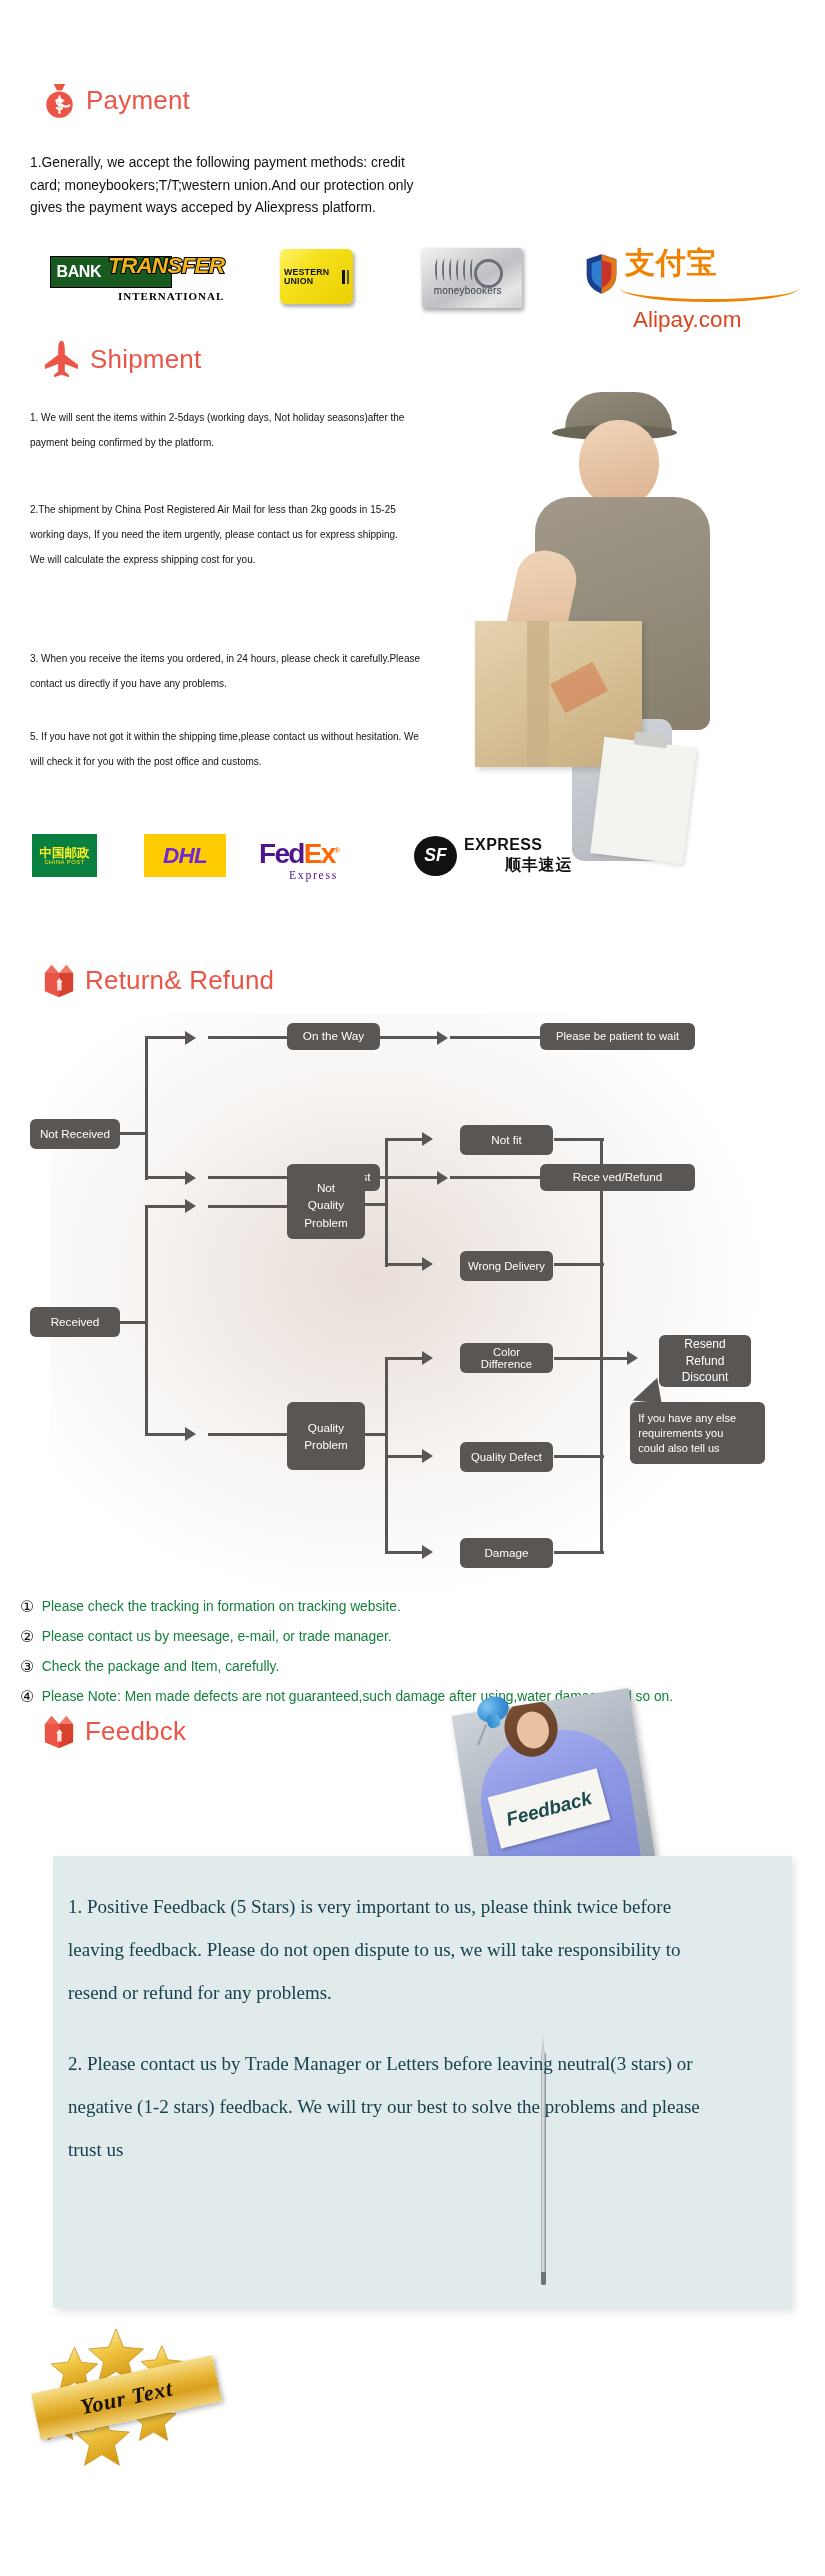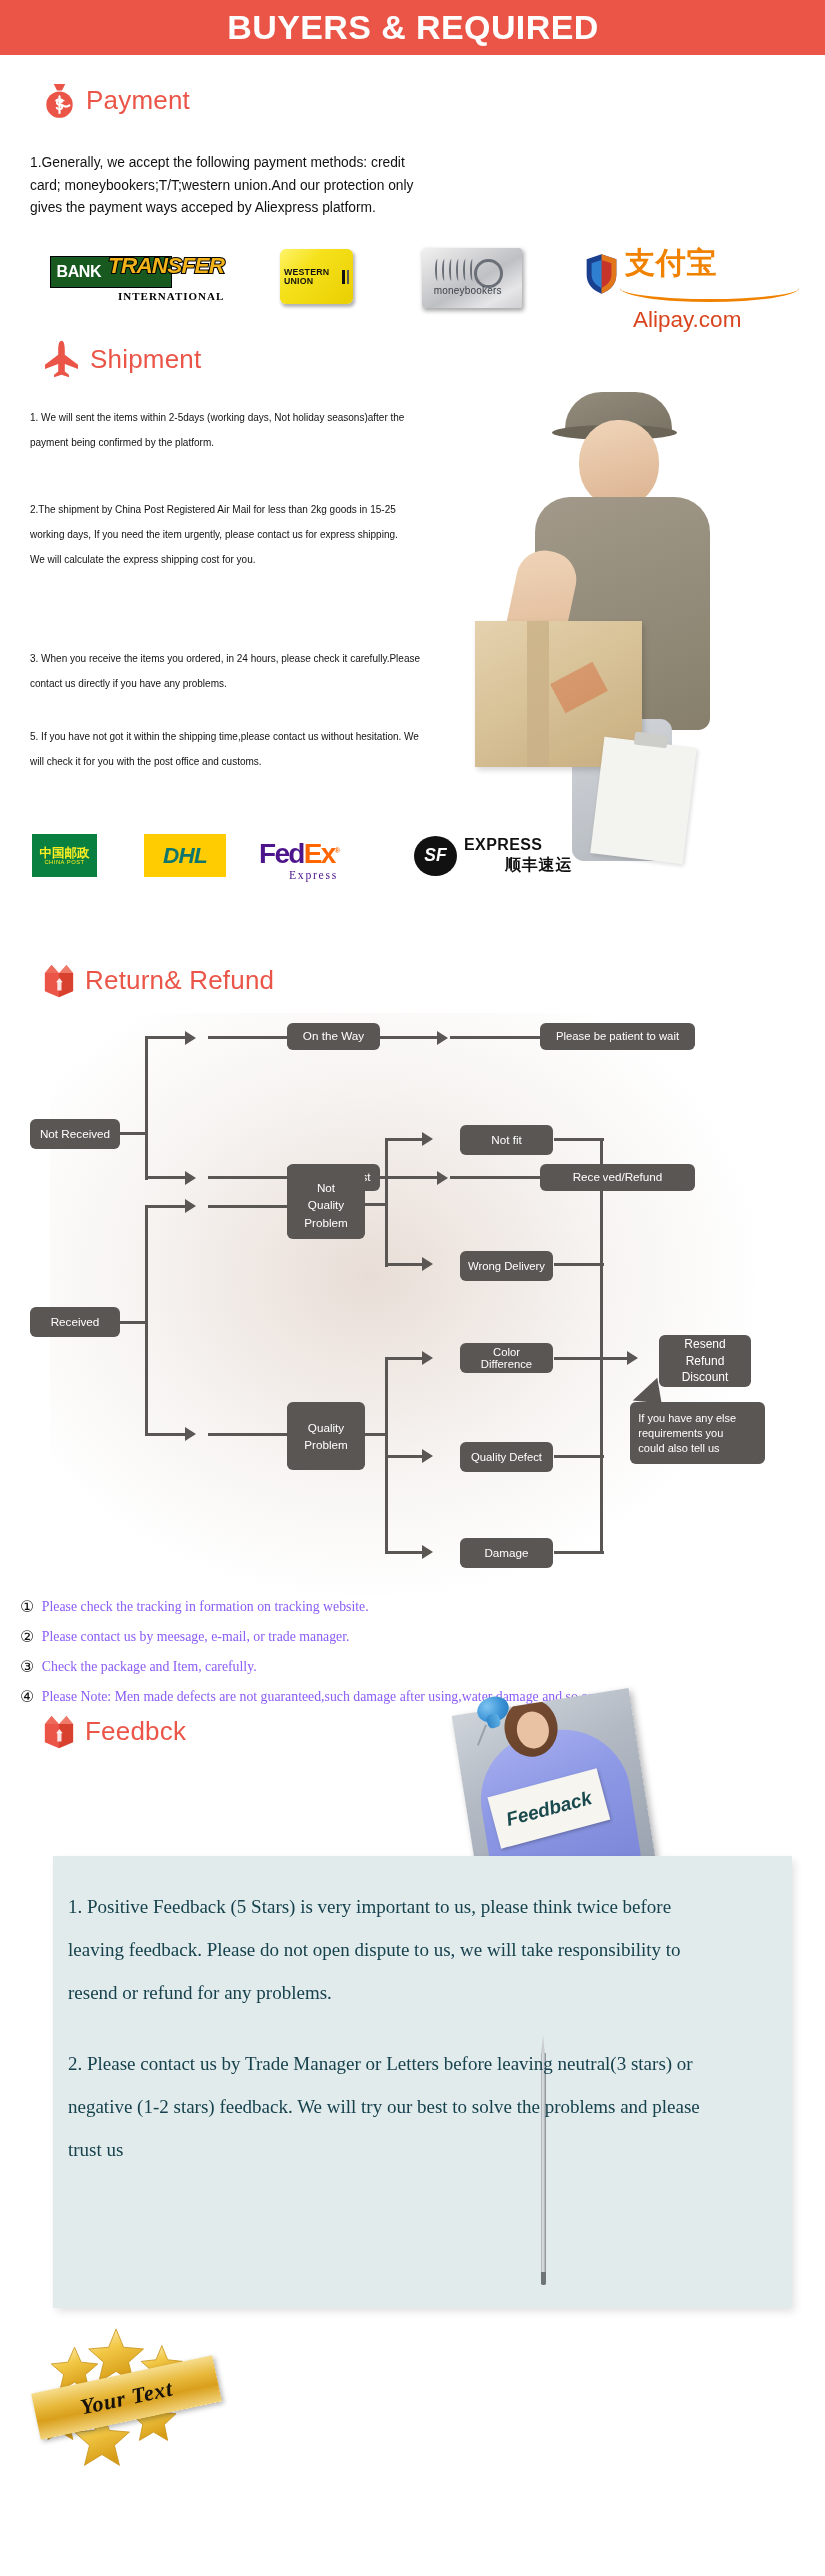--- a/index.html
+++ b/index.html
@@ -75,21 +75,21 @@
 
   
   .ship-row{position:absolute;left:32px;top:834px;width:767px;height:50px;}
   .cp{position:absolute;left:0;top:0;width:65px;height:43px;background:#0a8040;
      display:flex;align-items:center;justify-content:center;flex-direction:column;}
   .cp-cn{color:#fcee21;font-size:12.5px;font-weight:bold;font-family:"DejaVu Sans",sans-serif;line-height:13.3px;}
   .cp-en{color:#fcee21;font-size:5.8px;letter-spacing:0.5px;font-family:"Liberation Sans",sans-serif;}
 
   .dhl{position:absolute;left:112px;top:0;width:82px;height:43px;background:#fecc00;
      display:flex;align-items:center;justify-content:center;}
-  .dhl-t{color:#0f766e;font-size:22.5px;font-weight:bold;font-style:italic;letter-spacing:-0.8px;
+  .dhl-t{color:#6d28d9;font-size:22.5px;font-weight:bold;font-style:italic;letter-spacing:-0.8px;
      font-family:"Liberation Sans",sans-serif;}
 
   .fx{position:absolute;left:227px;top:1.7px;width:117px;height:47px;}
   .fx-t{font-size:28px;font-weight:bold;letter-spacing:-1.7px;font-family:"Liberation Sans",sans-serif;line-height:30px;}
   .fx-t .a{color:#4d148c;}
   .fx-t .b{color:#ff6600;}
   .fx-r{font-size:7.5px;color:#ff6600;vertical-align:super;}
   .fx-sub{font-size:11.7px;color:#4d148c;letter-spacing:1.7px;margin-left:30px;
      font-family:"Liberation Serif",serif;}
 
@@ -113,21 +113,21 @@
   .ln{position:absolute;background:#595653;}
   .arw{position:absolute;width:0;height:0;border-top:7.5px solid transparent;
      border-bottom:7.5px solid transparent;border-left:11.7px solid #595653;}
   .tail{position:absolute;width:0;height:0;border-left:22px solid transparent;
      border-right:7.5px solid transparent;border-bottom:25px solid #595653;}
 
   
   .notes{position:absolute;left:20px;top:1597px;width:784px;}
   .note{display:flex;align-items:flex-start;gap:7.5px;margin-bottom:10px;}
   .note .num{font-size:16px;line-height:20px;color:#111;font-family:"DejaVu Sans",sans-serif;}
-  .note .txt{font-size:13.8px;line-height:20px;color:#8b5cf6;font-family:Liberation Serif, serif;}
+  .note .txt{font-size:13.8px;line-height:20px;color:#15803d;font-family:Liberation Sans, sans-serif;}
 
   
   .fb-photo{position:absolute;left:464px;top:1701px;width:179px;height:171px;
      transform:rotate(-9deg);box-shadow:2.5px 3.3px 7.5px rgba(0,0,0,.28);overflow:hidden;
      background:linear-gradient(160deg,#cfd4da 0%,#b3bac4 40%,#9aa3b0 100%);}
   .fb-person{position:absolute;left:15px;top:30px;width:150px;height:146px;
      background:linear-gradient(165deg,#a8b0f0 0%,#8f9ae6 40%,#7b86d8 100%);border-radius:46% 46% 8% 8%;}
   .fb-head{position:absolute;left:50px;top:-5px;width:53px;height:58px;border-radius:50%;
      background:linear-gradient(160deg,#7a4e33 0%,#64402a 100%);}
   .fb-face{position:absolute;left:11.7px;top:13.3px;width:32px;height:37px;border-radius:50%;
@@ -190,23 +190,20 @@
      transform:rotate(7deg);box-shadow:1.7px 1.7px 4.2px rgba(0,0,0,.15);}
   .dm-clip-top{position:absolute;left:30px;top:-9.2px;width:33px;height:13.3px;background:#c9c9c6;border-radius:2.5px;}
   .dm-leg{position:absolute;left:80px;top:327px;width:100px;height:142px;
      background:linear-gradient(160deg,#cfd3d8 0%,#aeb3ba 100%);border-radius:11.7px;}
 </style>
 </head>
 <body>
 
 <div class="page">
 
-  <div class="top-banner">
-    <div class="t">BUYERS &amp; REQUIRED</div>
-  </div>
 
   <div class="sec-head" style="left:43px;top:82px;">
     <div class="icon-bag">
       <svg viewBox="0 0 40 44" width="33" height="37">
         <path d="M13 2 L27 2 L23 10 L17 10 Z" fill="#ea5548"></path>
         <ellipse cx="20" cy="27" rx="16" ry="16" fill="#ea5548"></ellipse>
         <path d="M20 17 v20 M16 22 q4-3 8 0 q-8 3 0 6 q4 3 8 0" stroke="#fff" stroke-width="2.6" fill="none" stroke-linecap="round"></path>
         <text x="20" y="34" font-size="17" fill="#fff" text-anchor="middle" font-family="Liberation Sans, sans-serif" font-weight="bold">$</text>
       </svg>
     </div>

